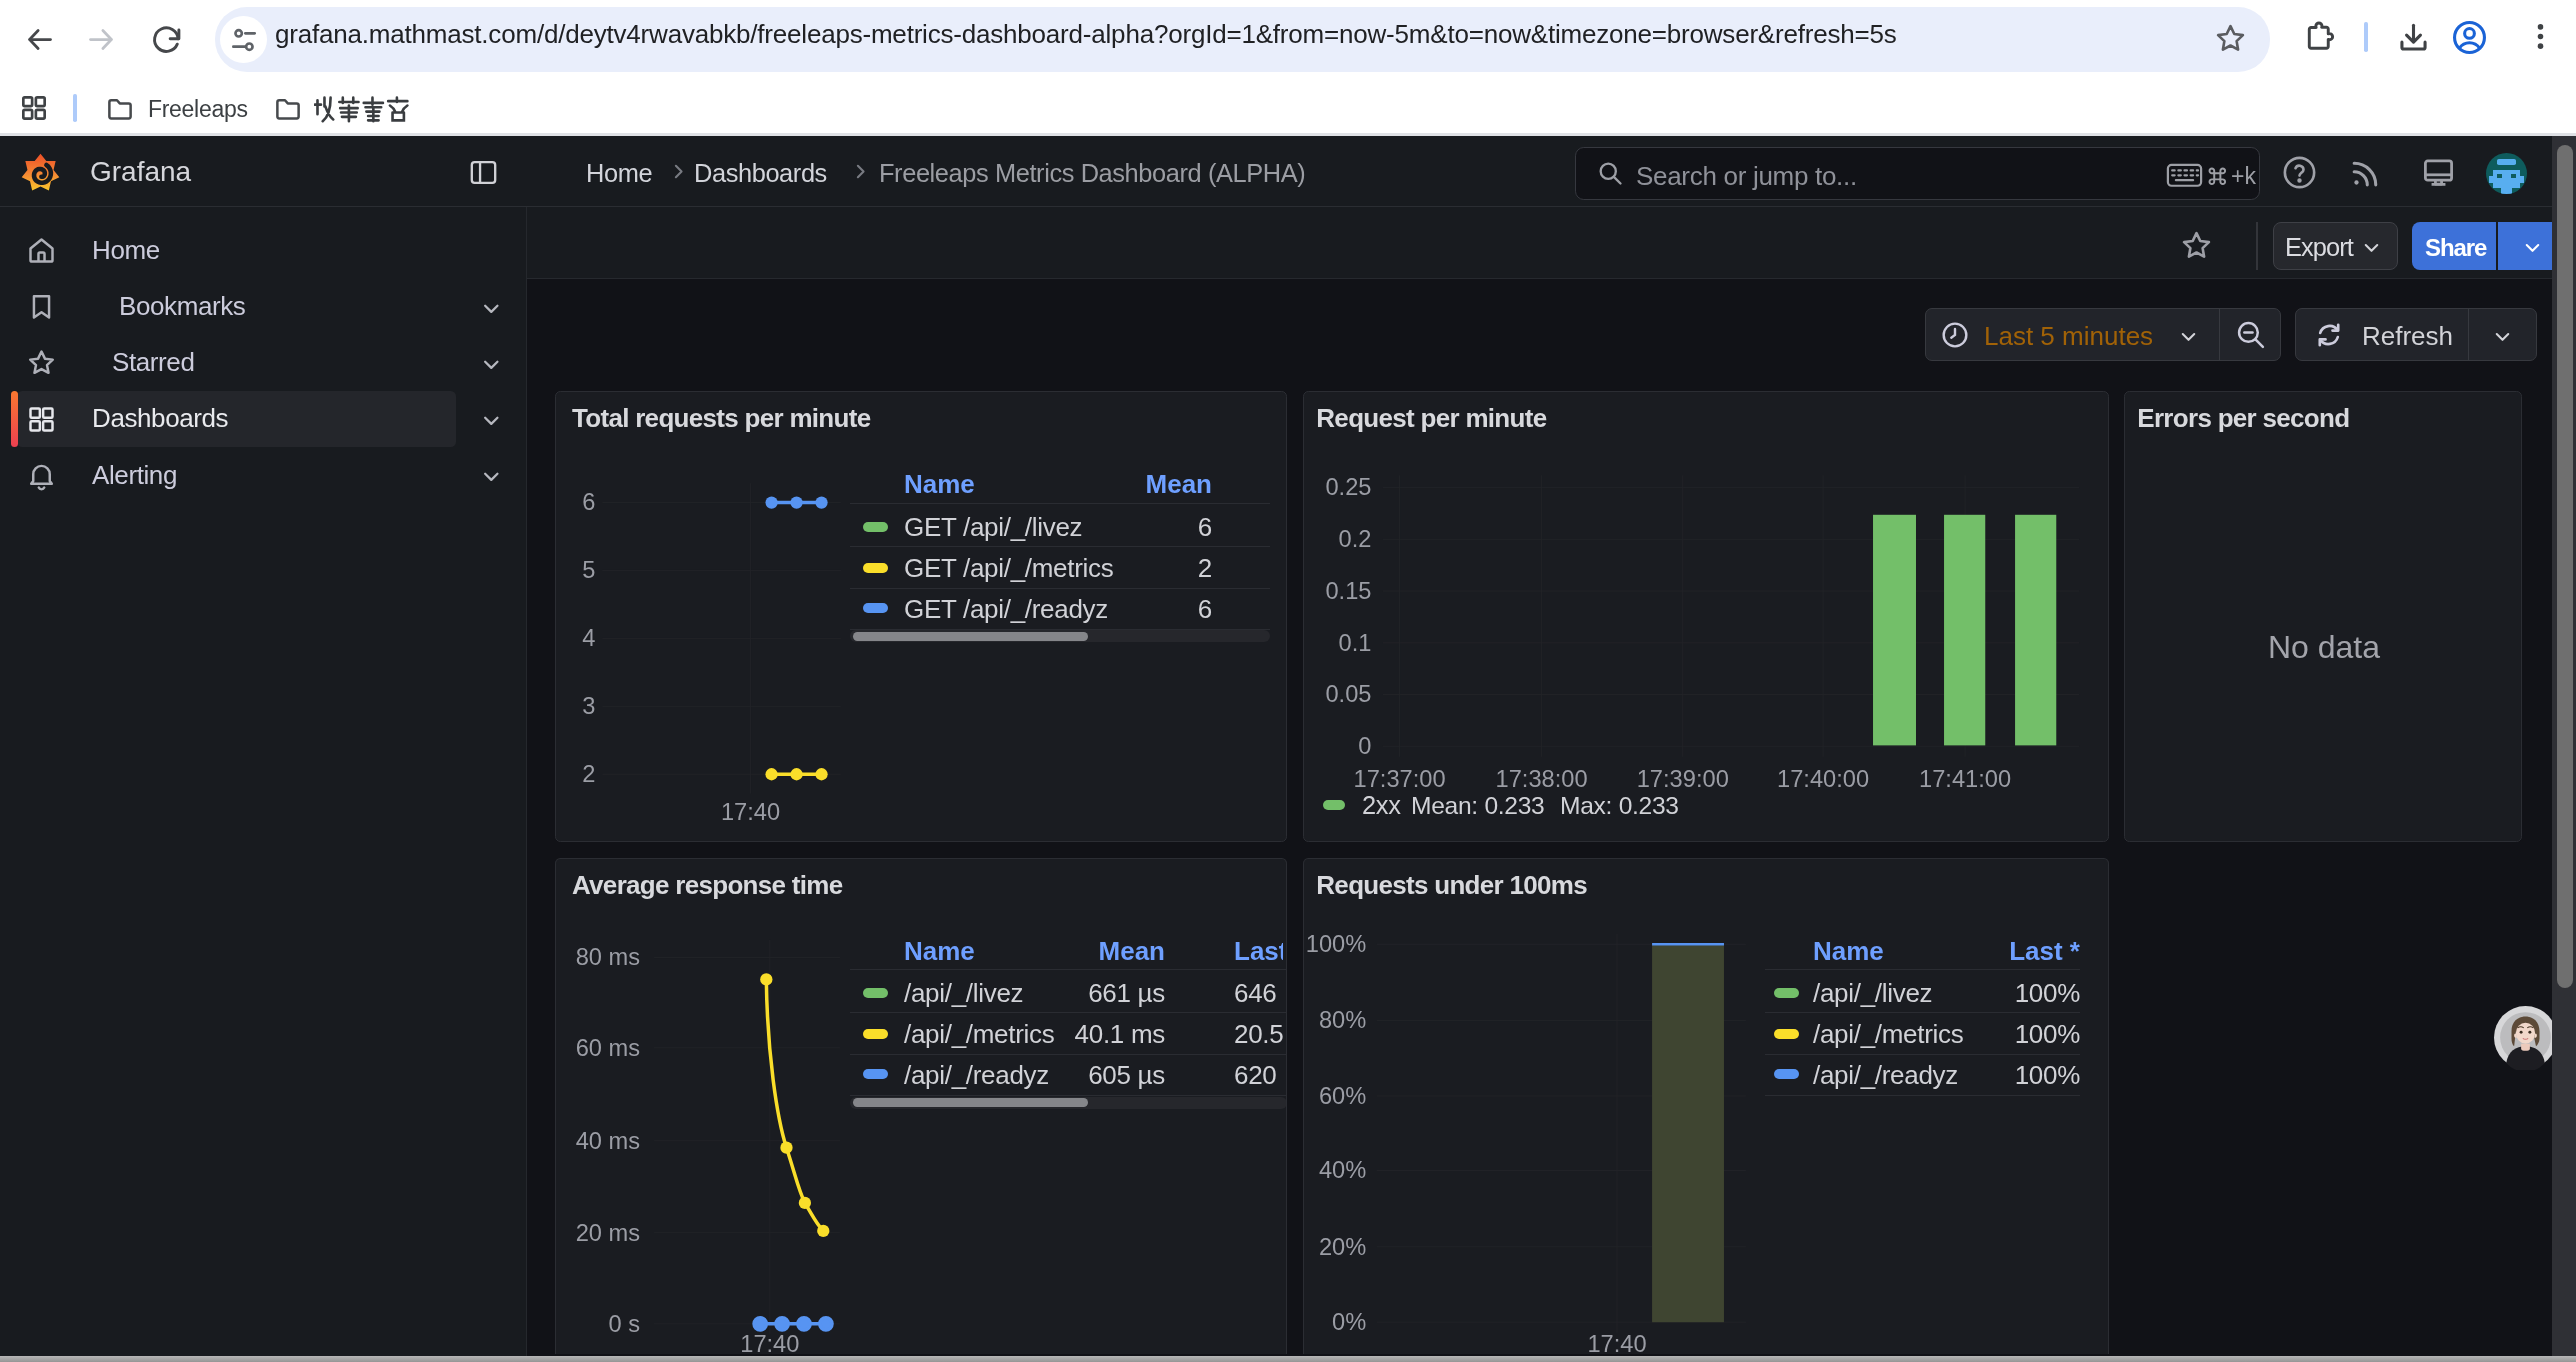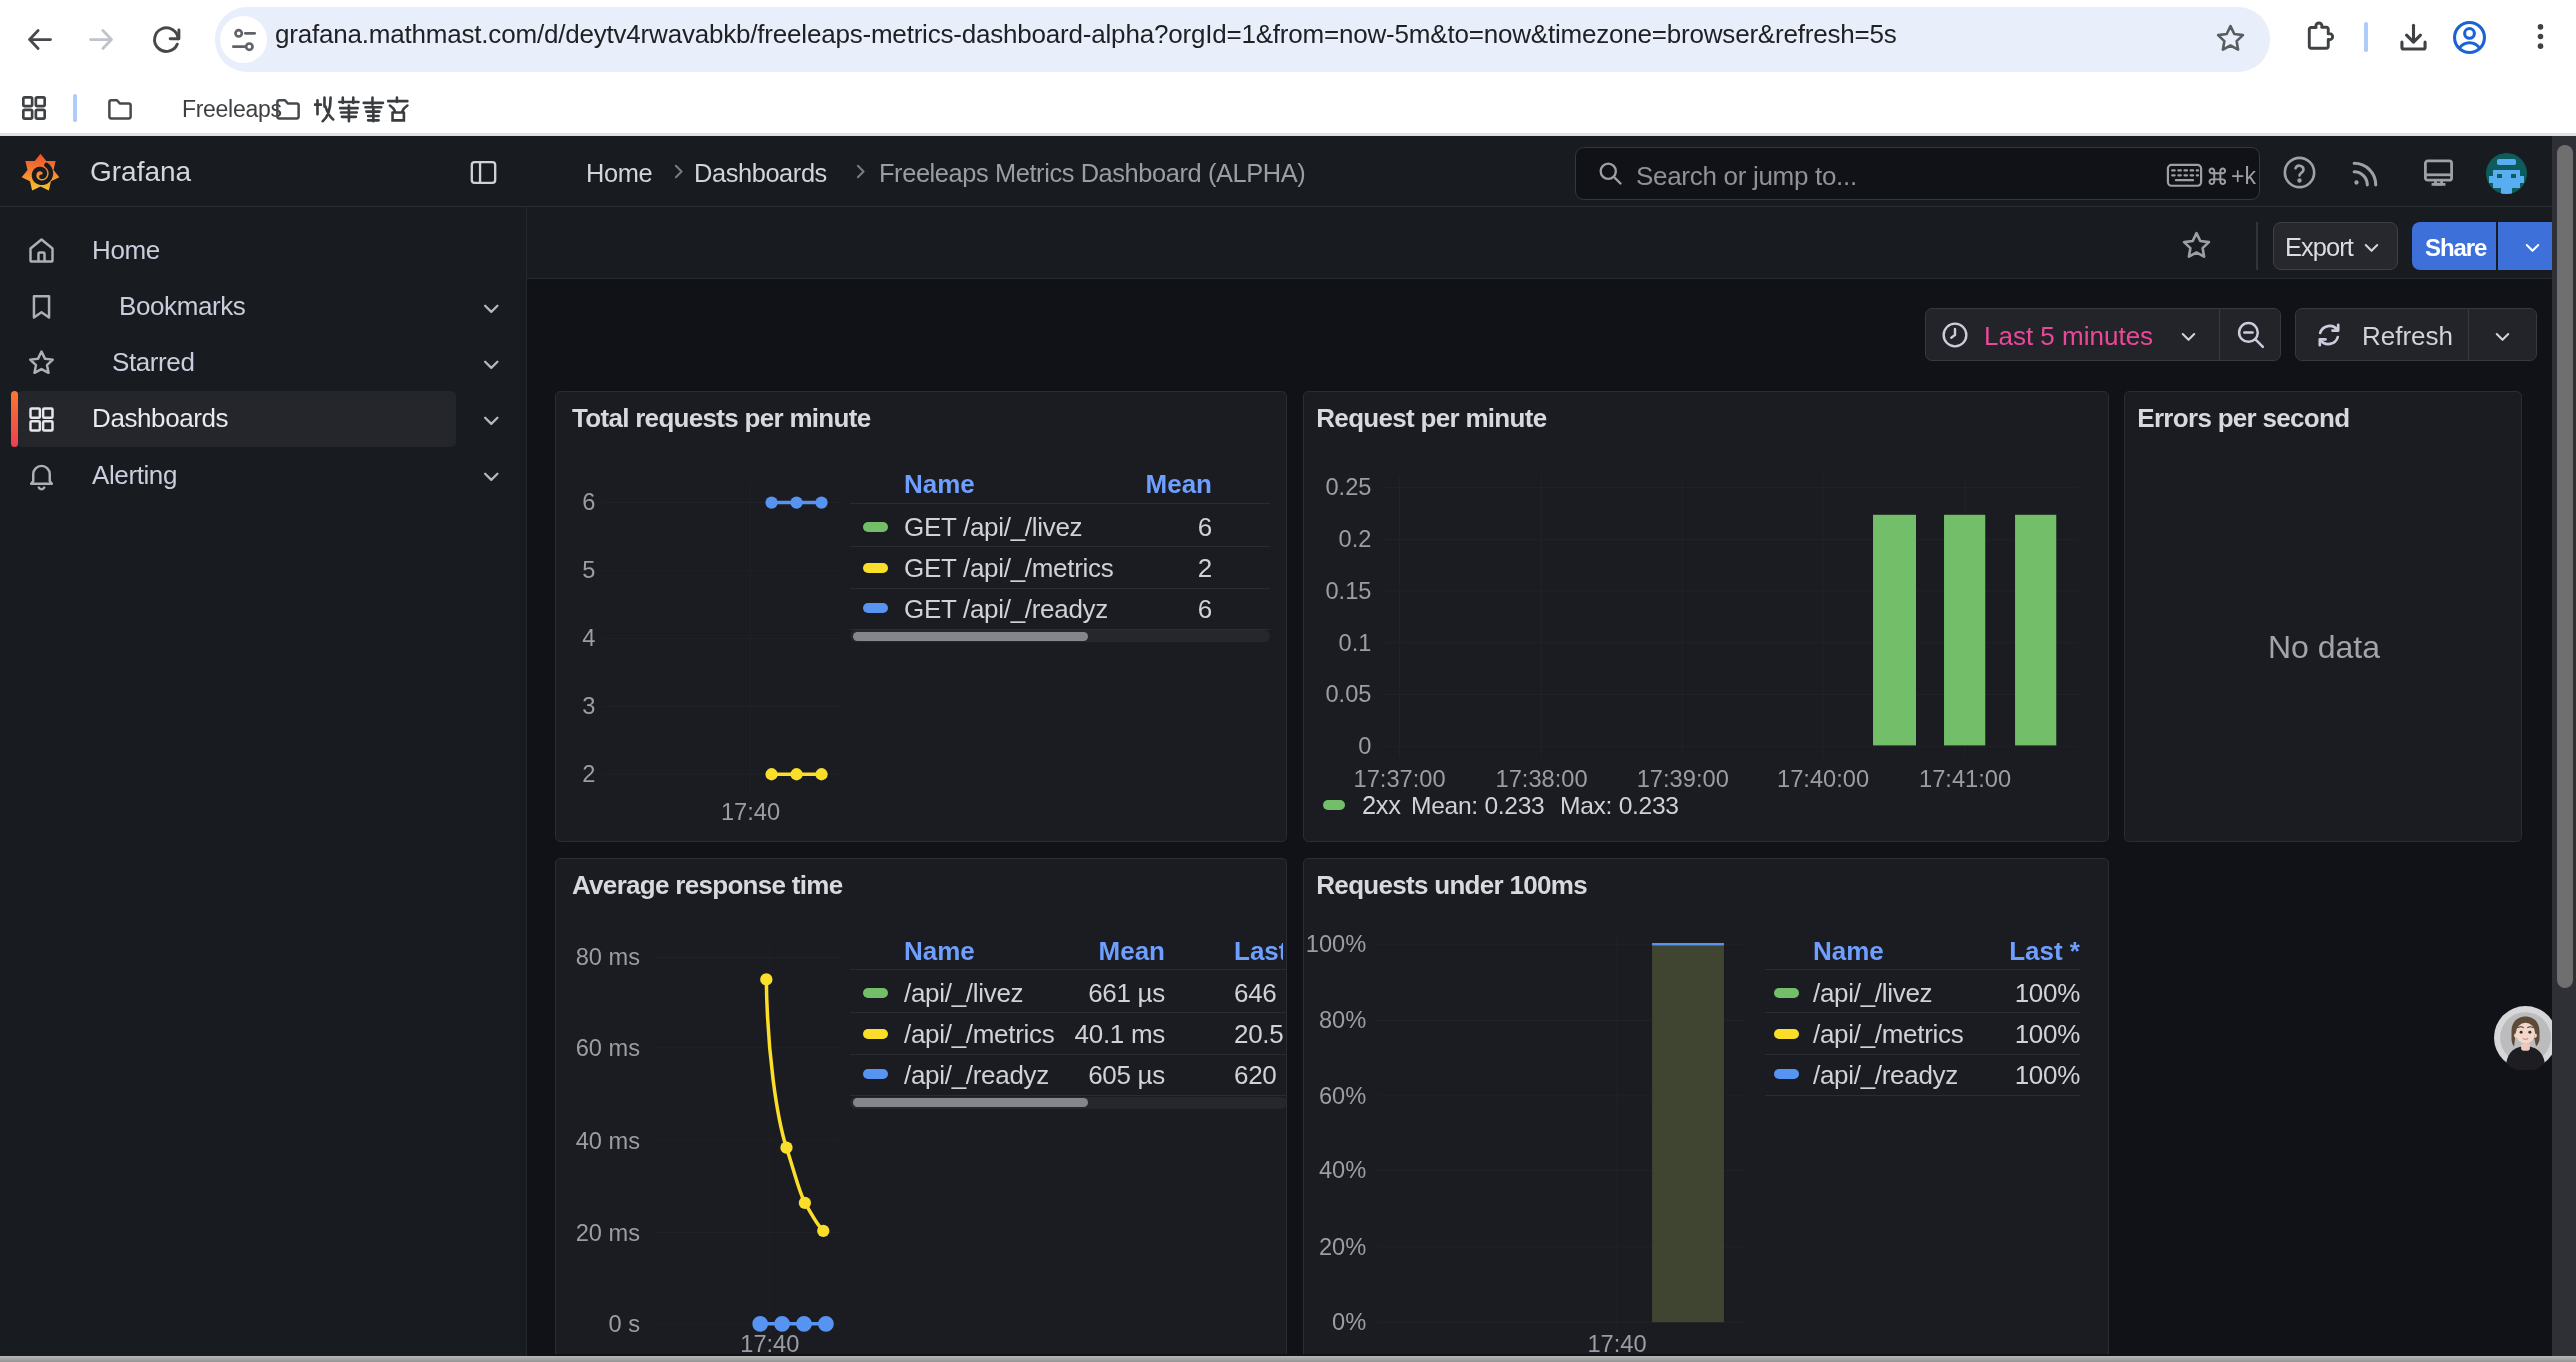--- a/index.html
+++ b/index.html
@@ -4,21 +4,21 @@
 <style>
 * { margin:0; padding:0; box-sizing:border-box; }
 html,body { width:2576px; height:1363px; overflow:hidden; background:#111217; }
 body { font-family:"Liberation Sans", sans-serif; }
 .abs { position:absolute; }
 #root { position:relative; width:2576px; height:1363px; overflow:hidden; }
 
 #chrome { position:absolute; left:0; top:0; width:2576px; height:152px; background:#ffffff; }
 #pill { position:absolute; left:215px; top:7px; width:2055px; height:65px; background:#e9eefb; border-radius:32px; }
 #url { position:absolute; left:275px; top:0; height:65px; line-height:68px; font-size:26px; color:#202124; letter-spacing:-0.2px; white-space:nowrap; }
-.bookmark-label { font-size:23px; letter-spacing:-0.3px; color:#3c4043;margin-left:34px; }
+.bookmark-label { font-size:23px; letter-spacing:-0.3px; color:#3c4043; }
 
 #gpage { position:absolute; left:0; top:136px; width:2576px; height:1220px; background:#111217; overflow:hidden; }
 #gheader { position:absolute; left:0; top:0; width:2576px; height:71px; background:#181b1f; border-bottom:0.9px solid #2a2d32; }
 #sidebar { position:absolute; left:0; top:71px; width:527px; height:1149px; background:#181b1f; border-right:0.9px solid #25282d; }
 #actionbar { position:absolute; left:527px; top:71px; width:2030px; height:72px; background:#181b1f; border-bottom:0.9px solid #26292e; }
 .navtext { font-size:26px; letter-spacing:-0.4px; color:#ccccdc; white-space:nowrap; }
 .panel { position:absolute; background:#1a1c21; border:0.9px solid #2b2d33; border-radius:5.3px; overflow:hidden; }
 .ptitle { position:absolute; left:16px; top:10.5px; font-size:26px; font-weight:700; color:#d8d9dd; letter-spacing:-0.7px; white-space:nowrap; }
 .thead { position:absolute; font-size:26px; font-weight:700; color:#6e9fff; white-space:nowrap; }
 .trow { position:absolute; font-size:26px; color:#d1d2d7; white-space:nowrap; letter-spacing:-0.3px; }
@@ -246,21 +246,21 @@
     <svg class="abs" style="left:2521px;top:100px" width="23" height="23" viewBox="0 0 24 24" fill="none" stroke="#ffffff" stroke-width="2.2" stroke-linecap="round" stroke-linejoin="round">
         <path d="M6 9.5l6 6 6-6"></path>
       </svg>
 
     <div class="abs" style="left:1925px;top:172px;width:356px;height:53px;background:#22242a;border:0.9px solid #37393f;border-radius:7px;"></div>
     <div class="abs" style="left:2219px;top:172px;width:0.9px;height:53px;background:#37393f;"></div>
     <svg class="abs" style="left:1939px;top:183px" width="32" height="32" viewBox="0 0 24 24" fill="none" stroke="#ccccdc" stroke-width="1.8" stroke-linecap="round">
         <circle cx="12" cy="12" r="8.5"></circle>
         <path d="M12 7.5V12l-2.8 2"></path>
       </svg>
-    <div class="abs" style="left:1984px;top:185px;font-size:26px;color:#ec4899;">Last 5 minutes</div>
+    <div class="abs" style="left:1984px;top:185px;font-size:26px;color:#a16207;">Last 5 minutes</div>
     <svg class="abs" style="left:2177px;top:189px" width="23" height="23" viewBox="0 0 24 24" fill="none" stroke="#d2d3d8" stroke-width="2.2" stroke-linecap="round" stroke-linejoin="round">
         <path d="M6 9.5l6 6 6-6"></path>
       </svg>
     <svg class="abs" style="left:2234px;top:182px" width="33" height="33" viewBox="0 0 24 24" fill="none" stroke="#ccccdc" stroke-width="1.8" stroke-linecap="round">
         <circle cx="10.5" cy="10.5" r="6.8"></circle>
         <path d="M15.6 15.6 21 21"></path>
         <path d="M7.5 10.5h6"></path>
       </svg>
     <div class="abs" style="left:2295px;top:172px;width:242px;height:53px;background:#22242a;border:0.9px solid #37393f;border-radius:7px;"></div>
     <div class="abs" style="left:2468px;top:172px;width:0.9px;height:53px;background:#37393f;"></div>

